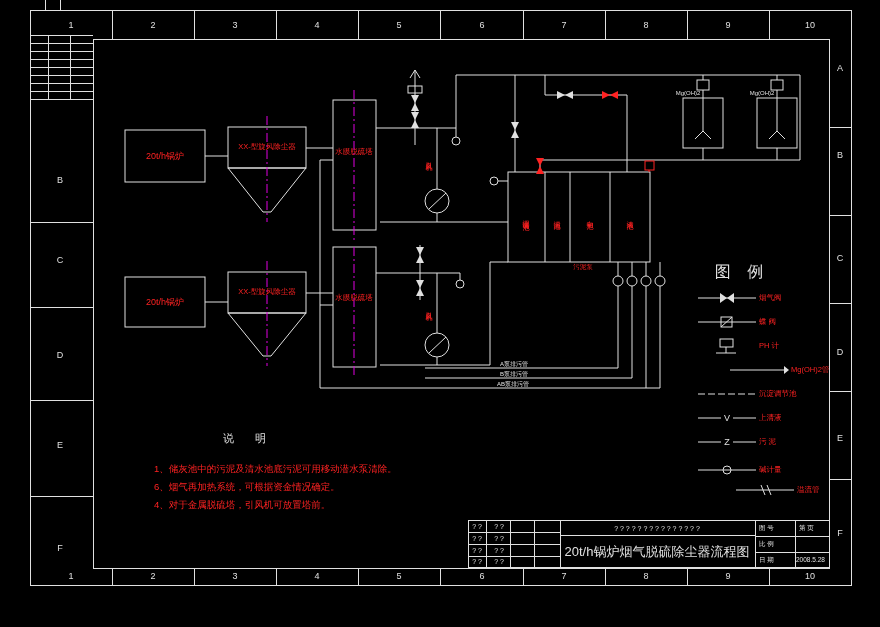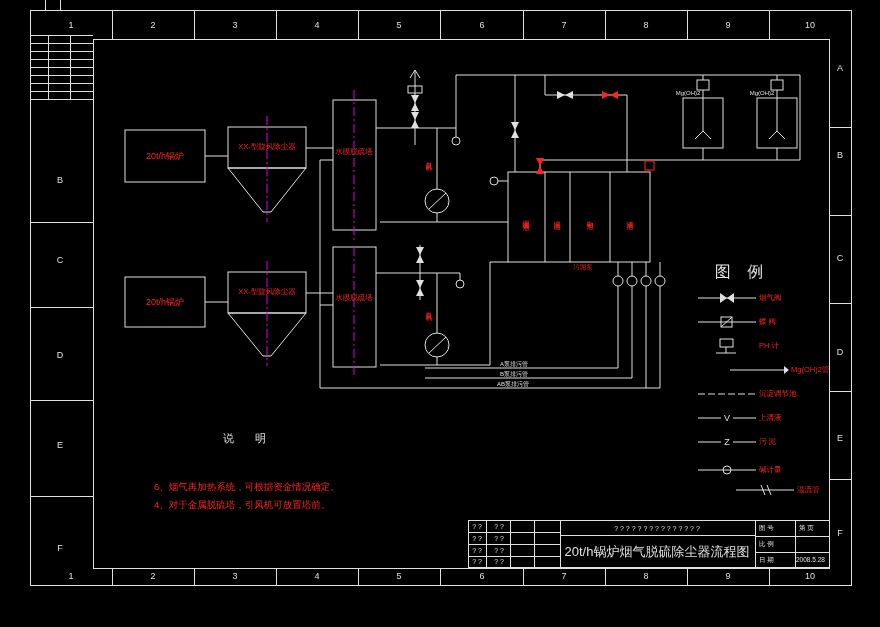--- a/index.html
+++ b/index.html
@@ -346,20 +346,21 @@
         <g stroke="#e0e0e0" fill="none">
           <line x1="2" y1="8" x2="60" y2="8"></line>
           <line x1="27" y1="3" x2="31" y2="13"></line>
           <line x1="33" y1="3" x2="37" y2="13"></line>
         </g>
       </svg>
   <span class="red">溢流管</span>
 </div>
 
 <div class="lb" style="left:249px;top:438px;font-size:11px;letter-spacing:9px">说 明</div>
+<div class="lb red la" style="left:154px;top:469px;font-size:9.5px">1、储灰池中的污泥及清水池底污泥可用移动潜水泵清除。</div>
 <div class="lb red la" style="left:154px;top:487px;font-size:9.5px">6、烟气再加热系统，可根据资金情况确定。</div>
 <div class="lb red la" style="left:154px;top:505px;font-size:9.5px">4、对于金属脱硫塔，引风机可放置塔前。</div>
 
 <div class="lb" style="left:477px;top:526px;font-size:7px">? ?</div>
 <div class="lb" style="left:499px;top:526px;font-size:7px">? ?</div>
 <div class="lb" style="left:477px;top:538px;font-size:7px">? ?</div>
 <div class="lb" style="left:499px;top:538px;font-size:7px">? ?</div>
 <div class="lb" style="left:477px;top:550px;font-size:7px">? ?</div>
 <div class="lb" style="left:499px;top:550px;font-size:7px">? ?</div>
 <div class="lb" style="left:477px;top:561px;font-size:7px">? ?</div>

